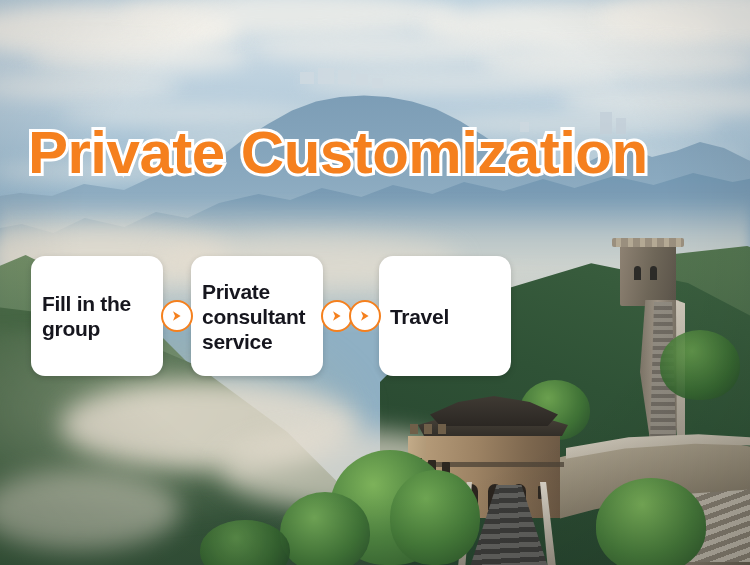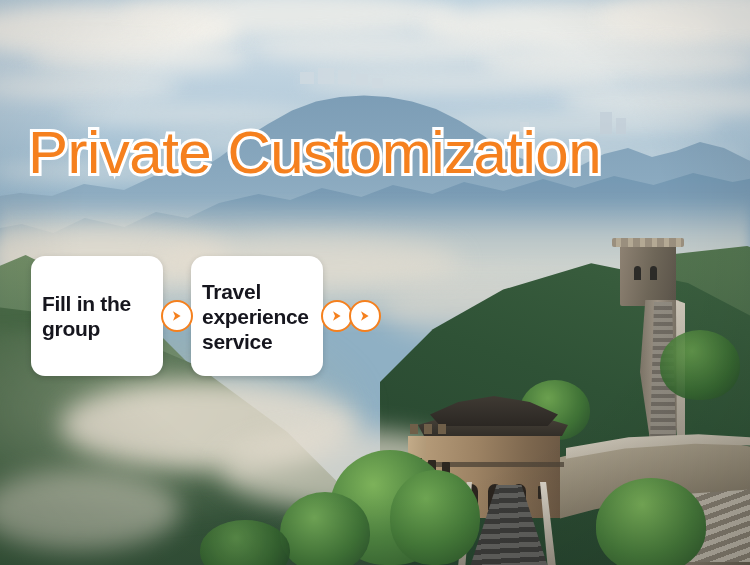--- a/index.html
+++ b/index.html
@@ -206,21 +206,21 @@
   .t6{left:660px;top:330px;width:80px;height:70px;background:radial-gradient(circle at 40% 30%,#659a4c 0%,#386a31 60%,#234427 100%);opacity:.9;}
   .t7{left:200px;top:520px;width:90px;height:60px;background:radial-gradient(circle at 40% 30%,#5d914a 0%,#366630 60%,#1f3f24 100%);opacity:.9;}
   .vignette{
     position:absolute;inset:0;
     background:radial-gradient(ellipse at 50% 42%,rgba(0,0,0,0) 55%,rgba(0,0,0,.14) 100%);
   }
 
   
   .headline{
     position:absolute;left:28px;top:122px;width:700px;
-    font-size:60px;line-height:62px;font-weight:normal;letter-spacing:-.5px;
+    font-size:60px;line-height:62px;font-weight:bold;letter-spacing:-.5px;
     color:#F5801E;
     -webkit-text-stroke:6px #ffffff;
     paint-order:stroke fill;
     white-space:nowrap;
   }
   .subtitle-bar{
     position:absolute;left:18px;top:197px;width:675px;height:36px;
     background:#F5801E;border-radius:9px;
     display:flex;align-items:center;justify-content:center;
   }
@@ -360,31 +360,34 @@
       <span class="card-label">Fill in the group</span>
     </div>
 
     <span class="arrow">
       <svg width="14" height="14" viewBox="0 0 14 14" aria-hidden="true">
         <path d="M3 2.2 L10.6 7 L3 11.8 L5 7 Z" fill="#F5801E"></path>
       </svg>
     </span>
 
     <div class="card">
-      <span class="card-label">Travel experience service</span>
+      <span class="card-label">Private consultant service</span>
     </div>
 
     <span class="arrow">
       <svg width="14" height="14" viewBox="0 0 14 14" aria-hidden="true">
         <path d="M3 2.2 L10.6 7 L3 11.8 L5 7 Z" fill="#F5801E"></path>
       </svg>
     </span>
 
 
     <span class="arrow">
       <svg width="14" height="14" viewBox="0 0 14 14" aria-hidden="true">
         <path d="M3 2.2 L10.6 7 L3 11.8 L5 7 Z" fill="#F5801E"></path>
       </svg>
     </span>
 
+    <div class="card">
+      <span class="card-label">Travel</span>
+    </div>
 
   </div>
 </div>
 
 </body></html>

